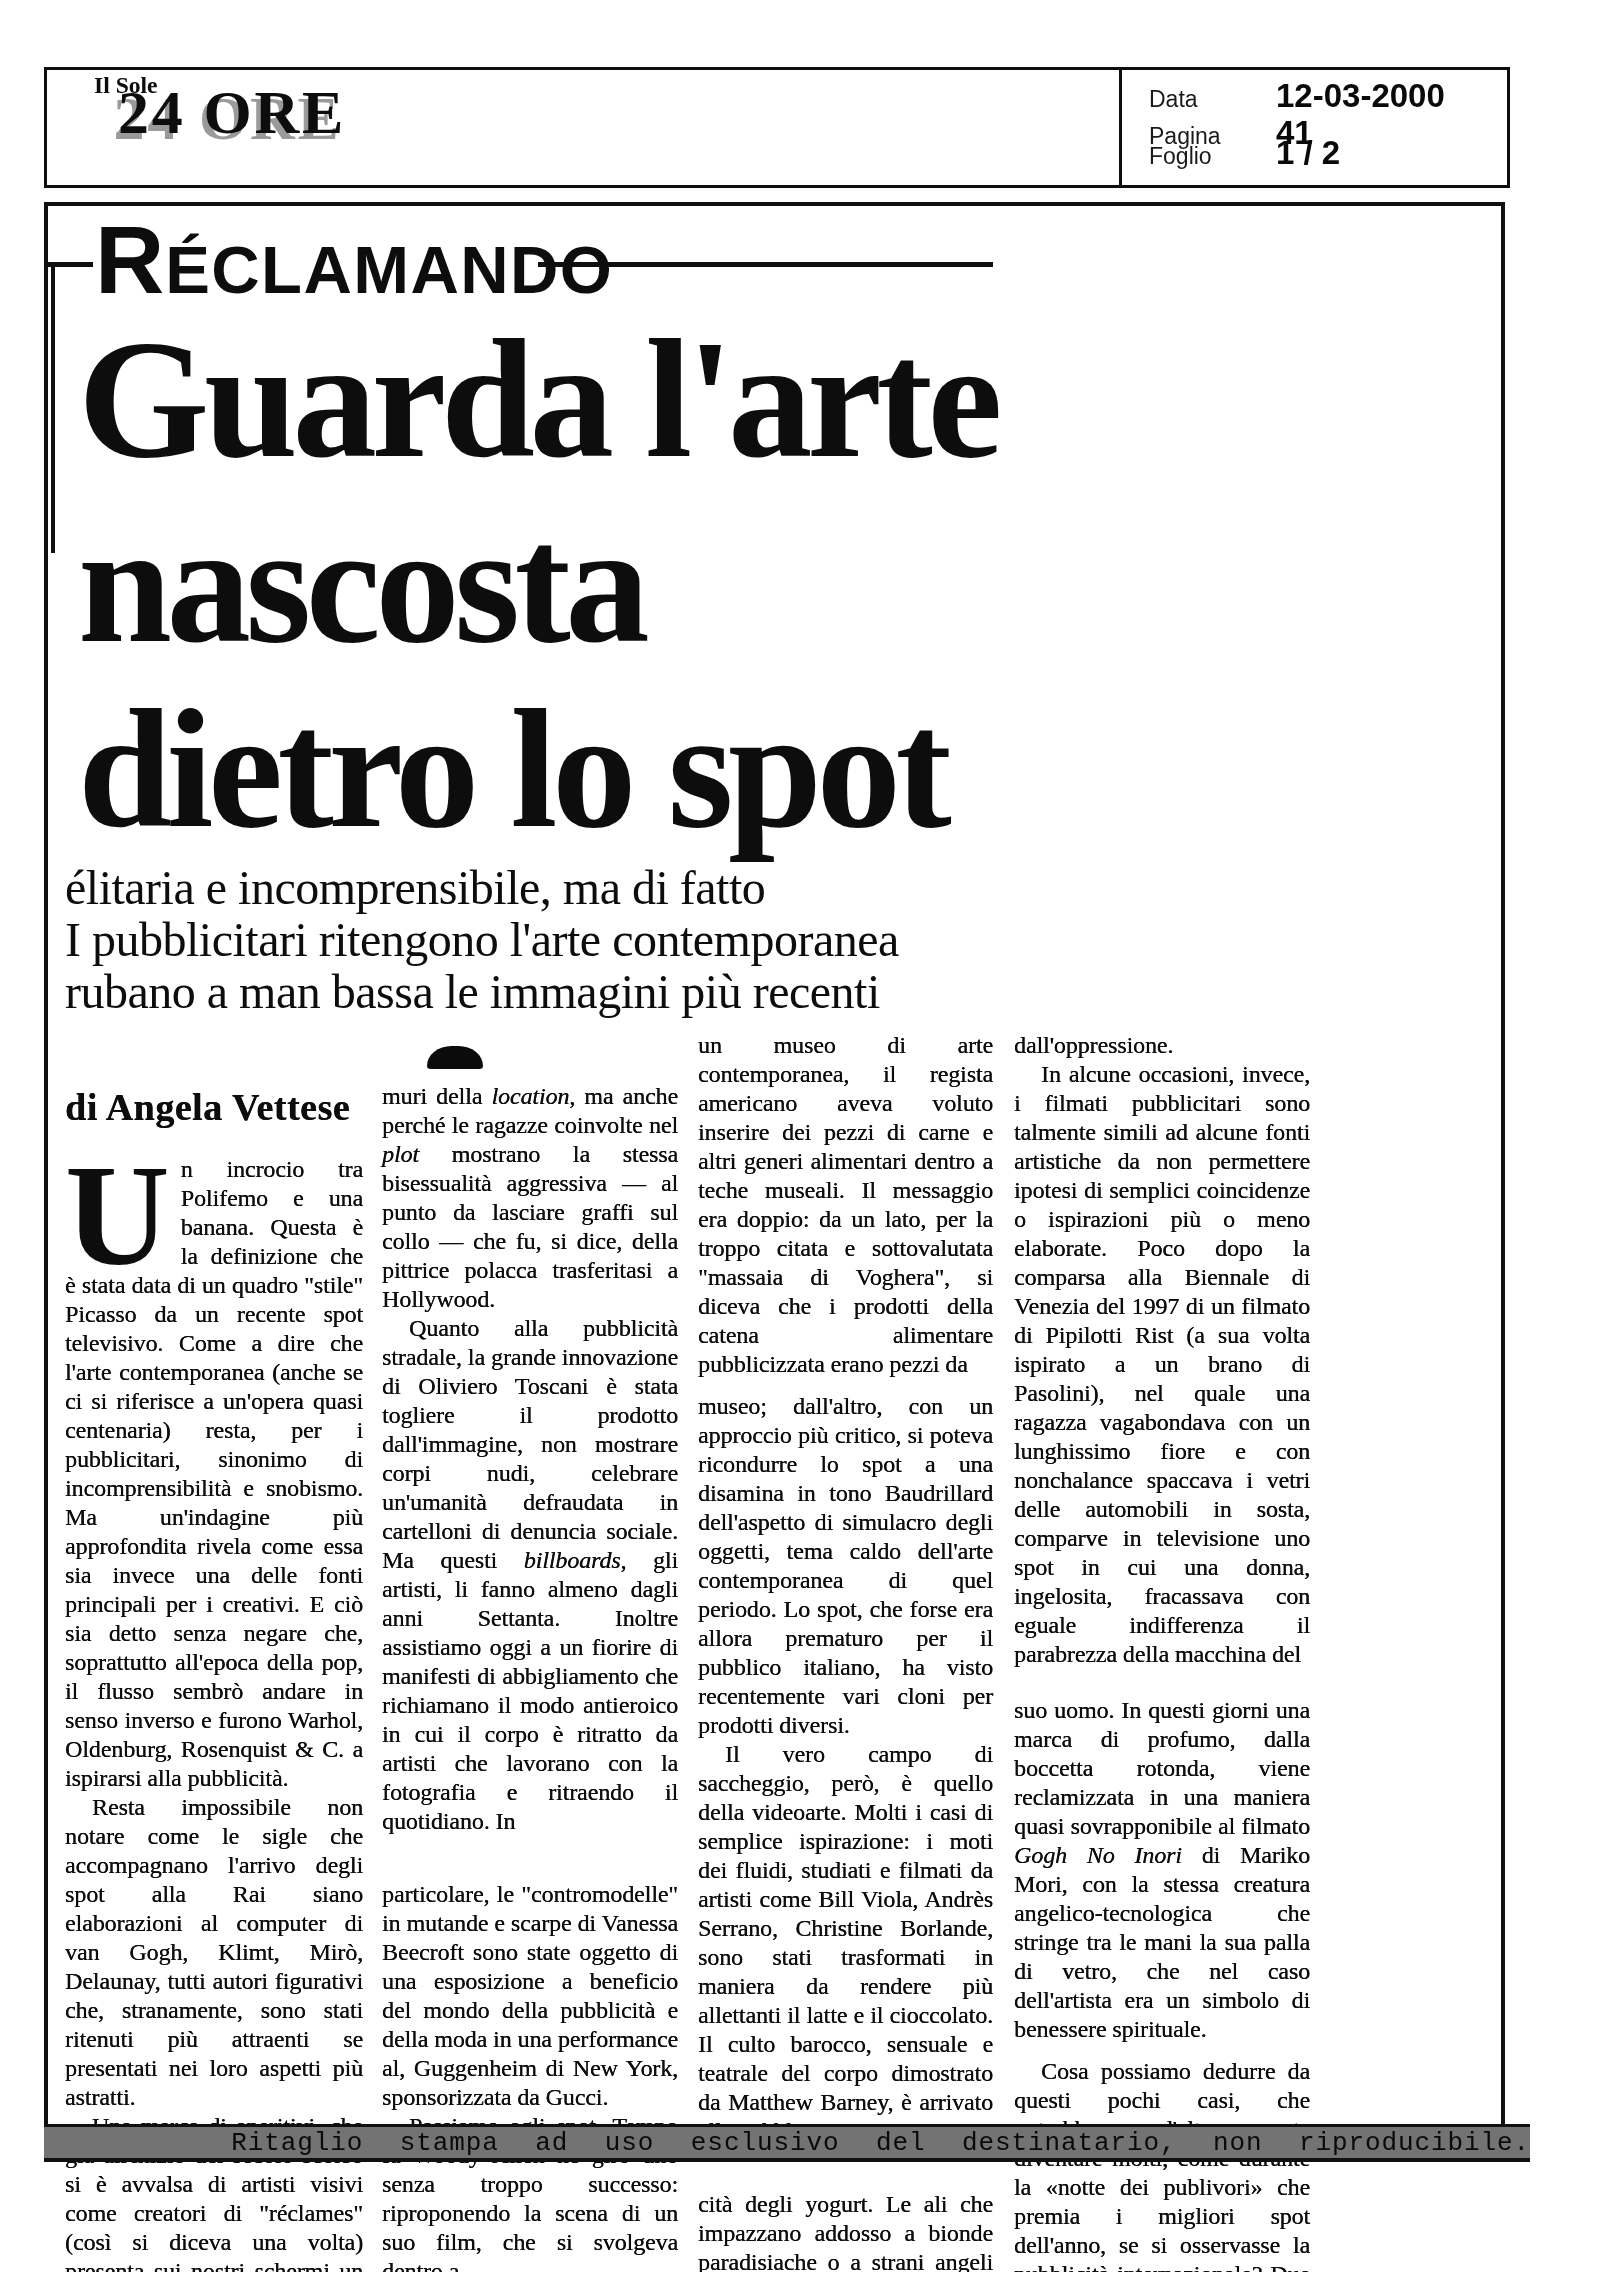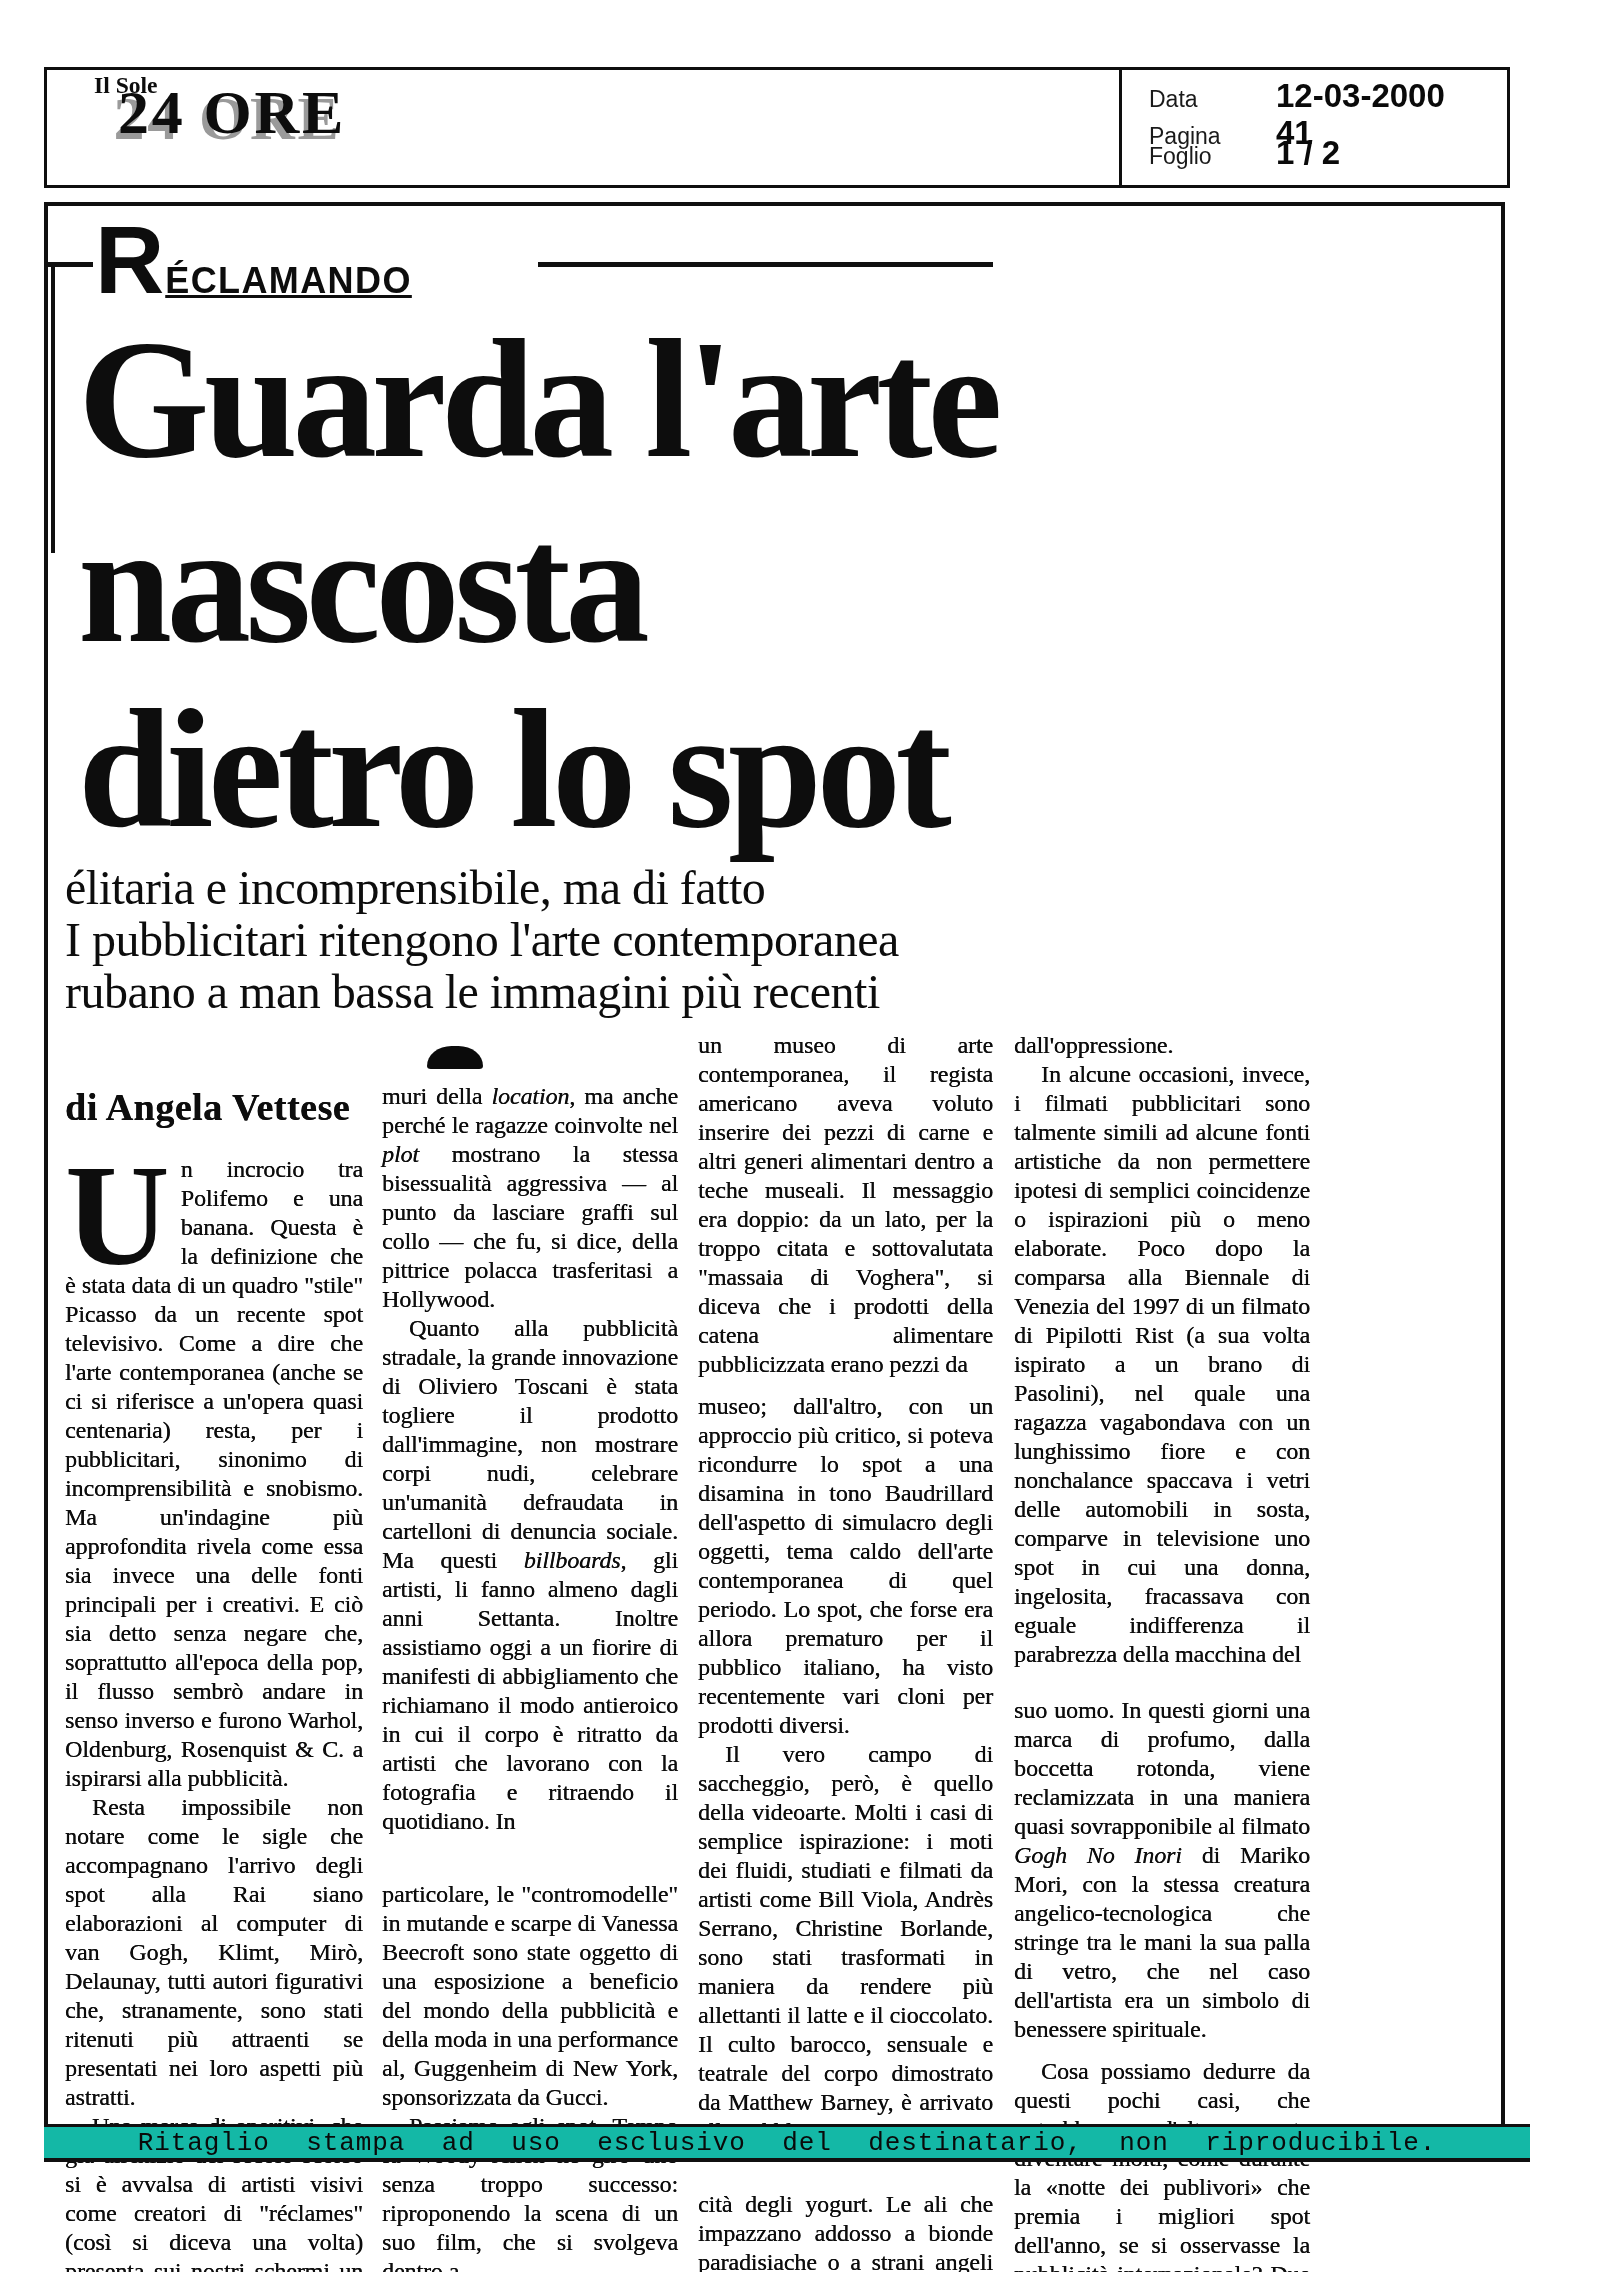--- a/index.html
+++ b/index.html
@@ -22,21 +22,21 @@
   .meta-label{display:inline-block;width:127px;font-family:"Liberation Sans",sans-serif;font-size:23px;color:#1a1a1a;}
   .meta-value{font-family:"Liberation Sans",sans-serif;font-size:33px;font-weight:bold;color:#0a0a0a;}
 
   
   .frame{position:absolute;left:44px;top:202px;width:1453px;height:1950px;border:4.5px solid #101010;background:transparent;}
   .rule{position:absolute;background:#101010;}
 
   
   .section{position:absolute;left:95px;top:216px;font-family:"Liberation Sans",sans-serif;font-weight:bold;white-space:nowrap;}
   .section .initial{font-size:96px;line-height:87px;letter-spacing:0.9px;}
-  .section .rest{font-size:36px;letter-spacing:1.4px;text-decoration:underline;}
+  .section .rest{font-size:67px;letter-spacing:1.4px;}
 
   
   .headline{
     position:absolute;left:78px;top:307px;width:1091px;
     font-family:"Liberation Serif",serif;font-weight:bold;
     font-size:169px;line-height:185px;letter-spacing:-5.5px;white-space:nowrap;
   }
   .subhead{
     position:absolute;left:65px;top:862px;width:1018px;
     font-size:48px;line-height:52px;letter-spacing:-0.5px;white-space:nowrap;
@@ -65,21 +65,21 @@
     width:56px;height:23.6px;background:#0b0b0b;
     margin:14.5px 0 12.7px 45px;
     border-radius:29px 29px 4.5px 4.5px / 23.6px 23.6px 3.6px 3.6px;
   }
   i{font-style:italic;}
 
   
   .footer-bar{
     position:absolute;left:44px;top:2124px;width:1486px;height:31px;
     border-top:3.6px solid #101010;border-bottom:4.5px solid #101010;
-    background:#14b8a6;display:flex;align-items:center;justify-content:center;
+    background:#737373;display:flex;align-items:center;justify-content:flex-end;
   }
   .footer-text{
     font-family:"Liberation Mono",monospace;font-size:26px;
     word-spacing:20px;letter-spacing:0.9px;color:#0a0a0a;
   }
 </style>
 </head>
 <body>
 
 <div class="hbox" style="left:44px;top:67px;width:1045px;height:115px;padding-left:40px;">

